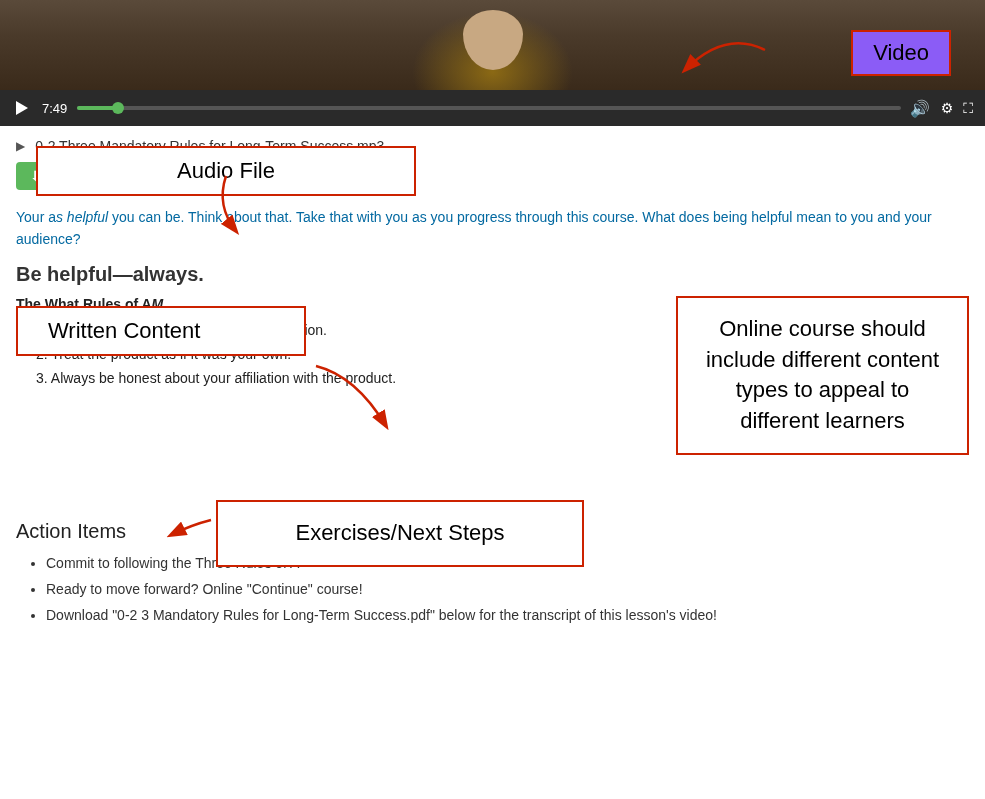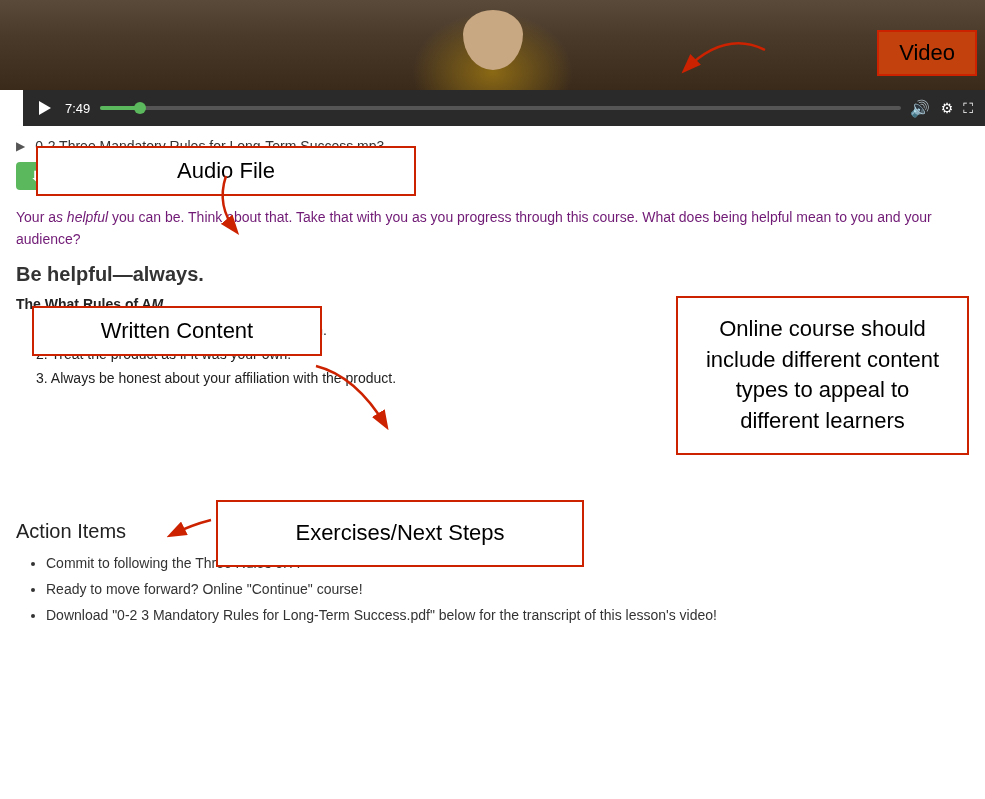--- a/index.html
+++ b/index.html
@@ -40,21 +40,20 @@
       height: 60px;
       border-radius: 50% 50% 50% 50% / 40% 40% 60% 60%;
       background: #c8a882;
     }
     .video-controls {
       background: #2a2a2a;
       padding: 8px 12px;
       display: flex;
       align-items: center;
       gap: 10px;
-      margin-left: 23px;
     }
     .play-btn {
       width: 20px;
       height: 20px;
       display: flex;
       align-items: center;
       justify-content: center;
       cursor: pointer;
       flex-shrink: 0;
     }
@@ -109,23 +108,23 @@
       color: #fff;
       font-size: 14px;
       cursor: pointer;
       flex-shrink: 0;
     }
 
     
     .annotation-video {
       position: absolute;
       top: 30px;
-      right: 8px;
+      right: 34px;
       border: 2px solid #cc2200;
-      background: #c2410c;
+      background: #8b5cf6;
       padding: 8px 20px;
       font-size: 22px;
       font-weight: normal;
       color: #000;
       z-index: 10;
     }
 
     
     .content-area {
       padding: 12px 16px 20px 16px;
@@ -161,21 +160,21 @@
       border-radius: 4px;
       font-size: 13px;
       cursor: pointer;
       margin-bottom: 16px;
     }
     .download-btn .dl-icon {
       font-size: 14px;
     }
     .main-text {
       font-size: 14px;
-      color: #701a75;
+      color: #0369a1;
       line-height: 1.6;
       margin-bottom: 12px;
     }
     .main-text em {
       font-style: italic;
     }
     .be-helpful {
       margin-bottom: 9px;
       font-size: 20px;
       color: #333;
@@ -282,21 +281,21 @@
       <p class="main-text">
         Your a<em>s helpful</em> you can be. Think about that. Take that with you as you progress through this course. What does being helpful mean to you and your audience?
       </p>
 
       <p class="be-helpful">Be helpful—always.</p>
 
       <div style="position:relative; min-height:200px;">
 
         <div style="
           position:absolute; top:10px; left:0; border:2px solid #cc2200; background:#fff;
-          padding:10px 30px; font-size:22px; font-weight:normal; color:#000; z-index:10; width:290px; text-align:center;margin-left:16px;
+          padding:10px 30px; font-size:22px; font-weight:normal; color:#000; z-index:10; width:290px; text-align:left;
         ">Written Content</div>
 
         <svg style="position:absolute; top:50px; left:280px; z-index:20; pointer-events:none;" width="120" height="100" viewBox="0 0 120 100">
           <path d="M 20 20 Q 60 30 90 80" stroke="#cc2200" stroke-width="2.5" fill="none" marker-end="url(#arrowhead3)"></path>
           <defs>
             <marker id="arrowhead3" markerWidth="8" markerHeight="6" refX="6" refY="3" orient="auto">
               <polygon points="0 0, 8 3, 0 6" fill="#cc2200"></polygon>
             </marker>
           </defs>
         </svg>

